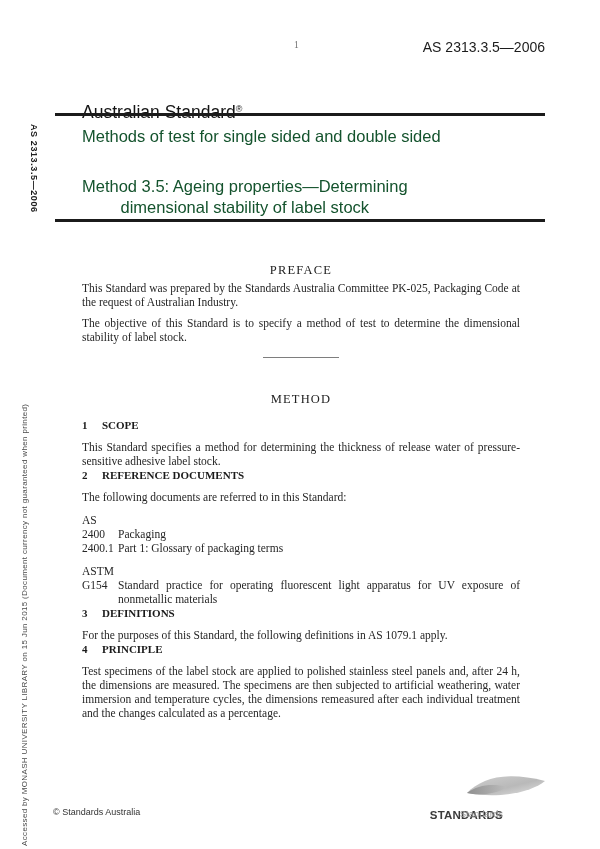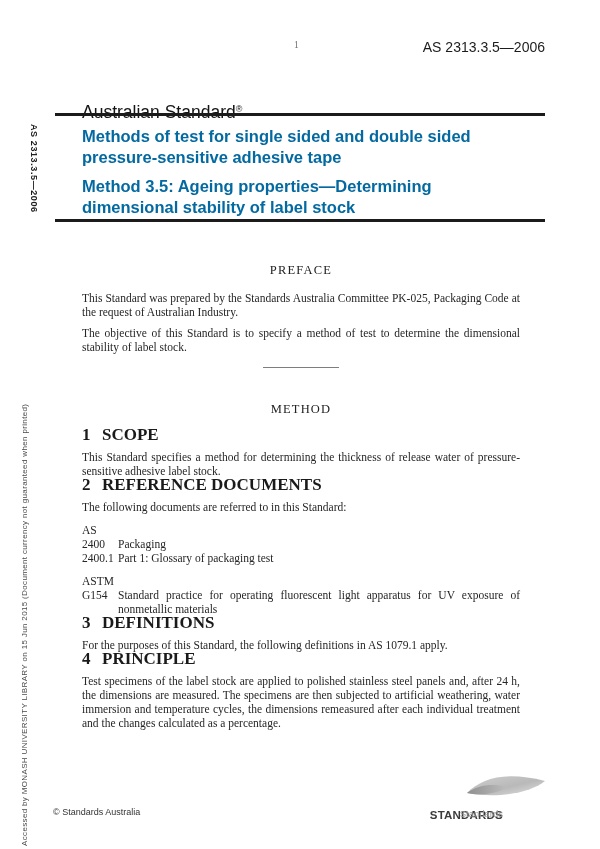--- a/index.html
+++ b/index.html
@@ -37,44 +37,44 @@
   .brand {
     position:absolute; left:82px; top:85px;
     font-family:"Liberation Sans", sans-serif; font-size:17.5px; color:#141414;margin-top:17px;
   }
   .brand sup { font-size:9px; vertical-align:6px; }
   .rule { position:absolute; left:55px; width:490px; height:3px; background:#1b1b1b; }
   .rule-top { top:113px; }
   .rule-bottom { top:219px; }
   .doc-title {
     position:absolute; left:82px;
-    font-family:"Liberation Sans", sans-serif; font-size:16.5px; font-weight:bold;
-    line-height:20.5px; color:#0369a1;
+    font-family:"Liberation Sans", sans-serif; font-size:16.5px; font-weight:normal;
+    line-height:20.5px; color:#14532d;text-align:center;
   }
   .doc-title-primary { top:126px; }
   .doc-title-method  { top:176px; }
 
   
   .content {
     position:absolute; left:82px; top:263px; width:438px;
     font-size:11.5px; line-height:14px; text-align:justify; color:#262626;
   }
   .center-head {
     text-align:center; font-size:12.5px; letter-spacing:1.2px; color:#222;
   }
-  .preface-head { margin:0 0 14px 0; }
+  .preface-head { margin:0 0 4px 0; }
   .content p { margin:0; }
   .p-gap { margin-top:7px !important; }
   .section-divider {
     width:76px; height:0; border:none; border-top:1.5px solid #7e7e7e;
     margin:13px auto 0 auto;
   }
   .method-head { margin:34px 0 12px 0; }
   .sec-head {
-    margin:19px 0 0 0; font-weight:bold; font-size:17px; color:#1a1a1a;
+    margin:19px 0 0 0; font-weight:bold; font-size:11px; color:#1a1a1a;
     text-align:left;
   }
   .sec-head .sec-num { display:inline-block; width:20px; }
   .sec-body { margin-top:8px !important; }
   .ref-group-label { margin-top:9px !important; text-align:left; }
   .ref-row { display:flex; margin:0; }
   .ref-code { flex:0 0 36px; text-align:left; }
   .ref-text { flex:1; text-align:justify; }
 
   
@@ -102,21 +102,20 @@
   <div class="spine-code">AS 2313.3.5—2006</div>
   <div class="access-note">Accessed by MONASH UNIVERSITY LIBRARY on 15 Jun 2015 (Document currency not guaranteed when printed)</div>
 
   <div class="page-number">1</div>
   <div class="doc-code">AS 2313.3.5—2006</div>
   <div class="brand"><span>Australian Standard</span><sup>®</sup></div>
   <div class="rule rule-top"></div>
 
   <div class="doc-title doc-title-primary">
     <div>Methods of test for single sided and double sided</div>
-    <div>pressure-sensitive adhesive tape</div>
   </div>
   <div class="doc-title doc-title-method">
     <div>Method 3.5: Ageing properties—Determining</div>
     <div>dimensional stability of label stock</div>
   </div>
   <div class="rule rule-bottom"></div>
 
   <div class="content">
 
     <div class="center-head preface-head">PREFACE</div>
@@ -133,21 +132,21 @@
     <p class="sec-head"><span class="sec-num">2</span><span>REFERENCE DOCUMENTS</span></p>
     <p class="sec-body">The following documents are referred to in this Standard:</p>
 
     <p class="ref-group-label">AS</p>
     <p class="ref-row">
       <span class="ref-code">2400</span>
       <span class="ref-text">Packaging</span>
     </p>
     <p class="ref-row">
       <span class="ref-code">2400.1</span>
-      <span class="ref-text">Part 1: Glossary of packaging test</span>
+      <span class="ref-text">Part 1: Glossary of packaging terms</span>
     </p>
 
     <p class="ref-group-label">ASTM</p>
     <p class="ref-row">
       <span class="ref-code">G154</span>
       <span class="ref-text">Standard practice for operating fluorescent light apparatus for UV exposure of nonmetallic materials</span>
     </p>
 
     <p class="sec-head"><span class="sec-num">3</span><span>DEFINITIONS</span></p>
     <p class="sec-body">For the purposes of this Standard, the following definitions in AS 1079.1 apply.</p>

